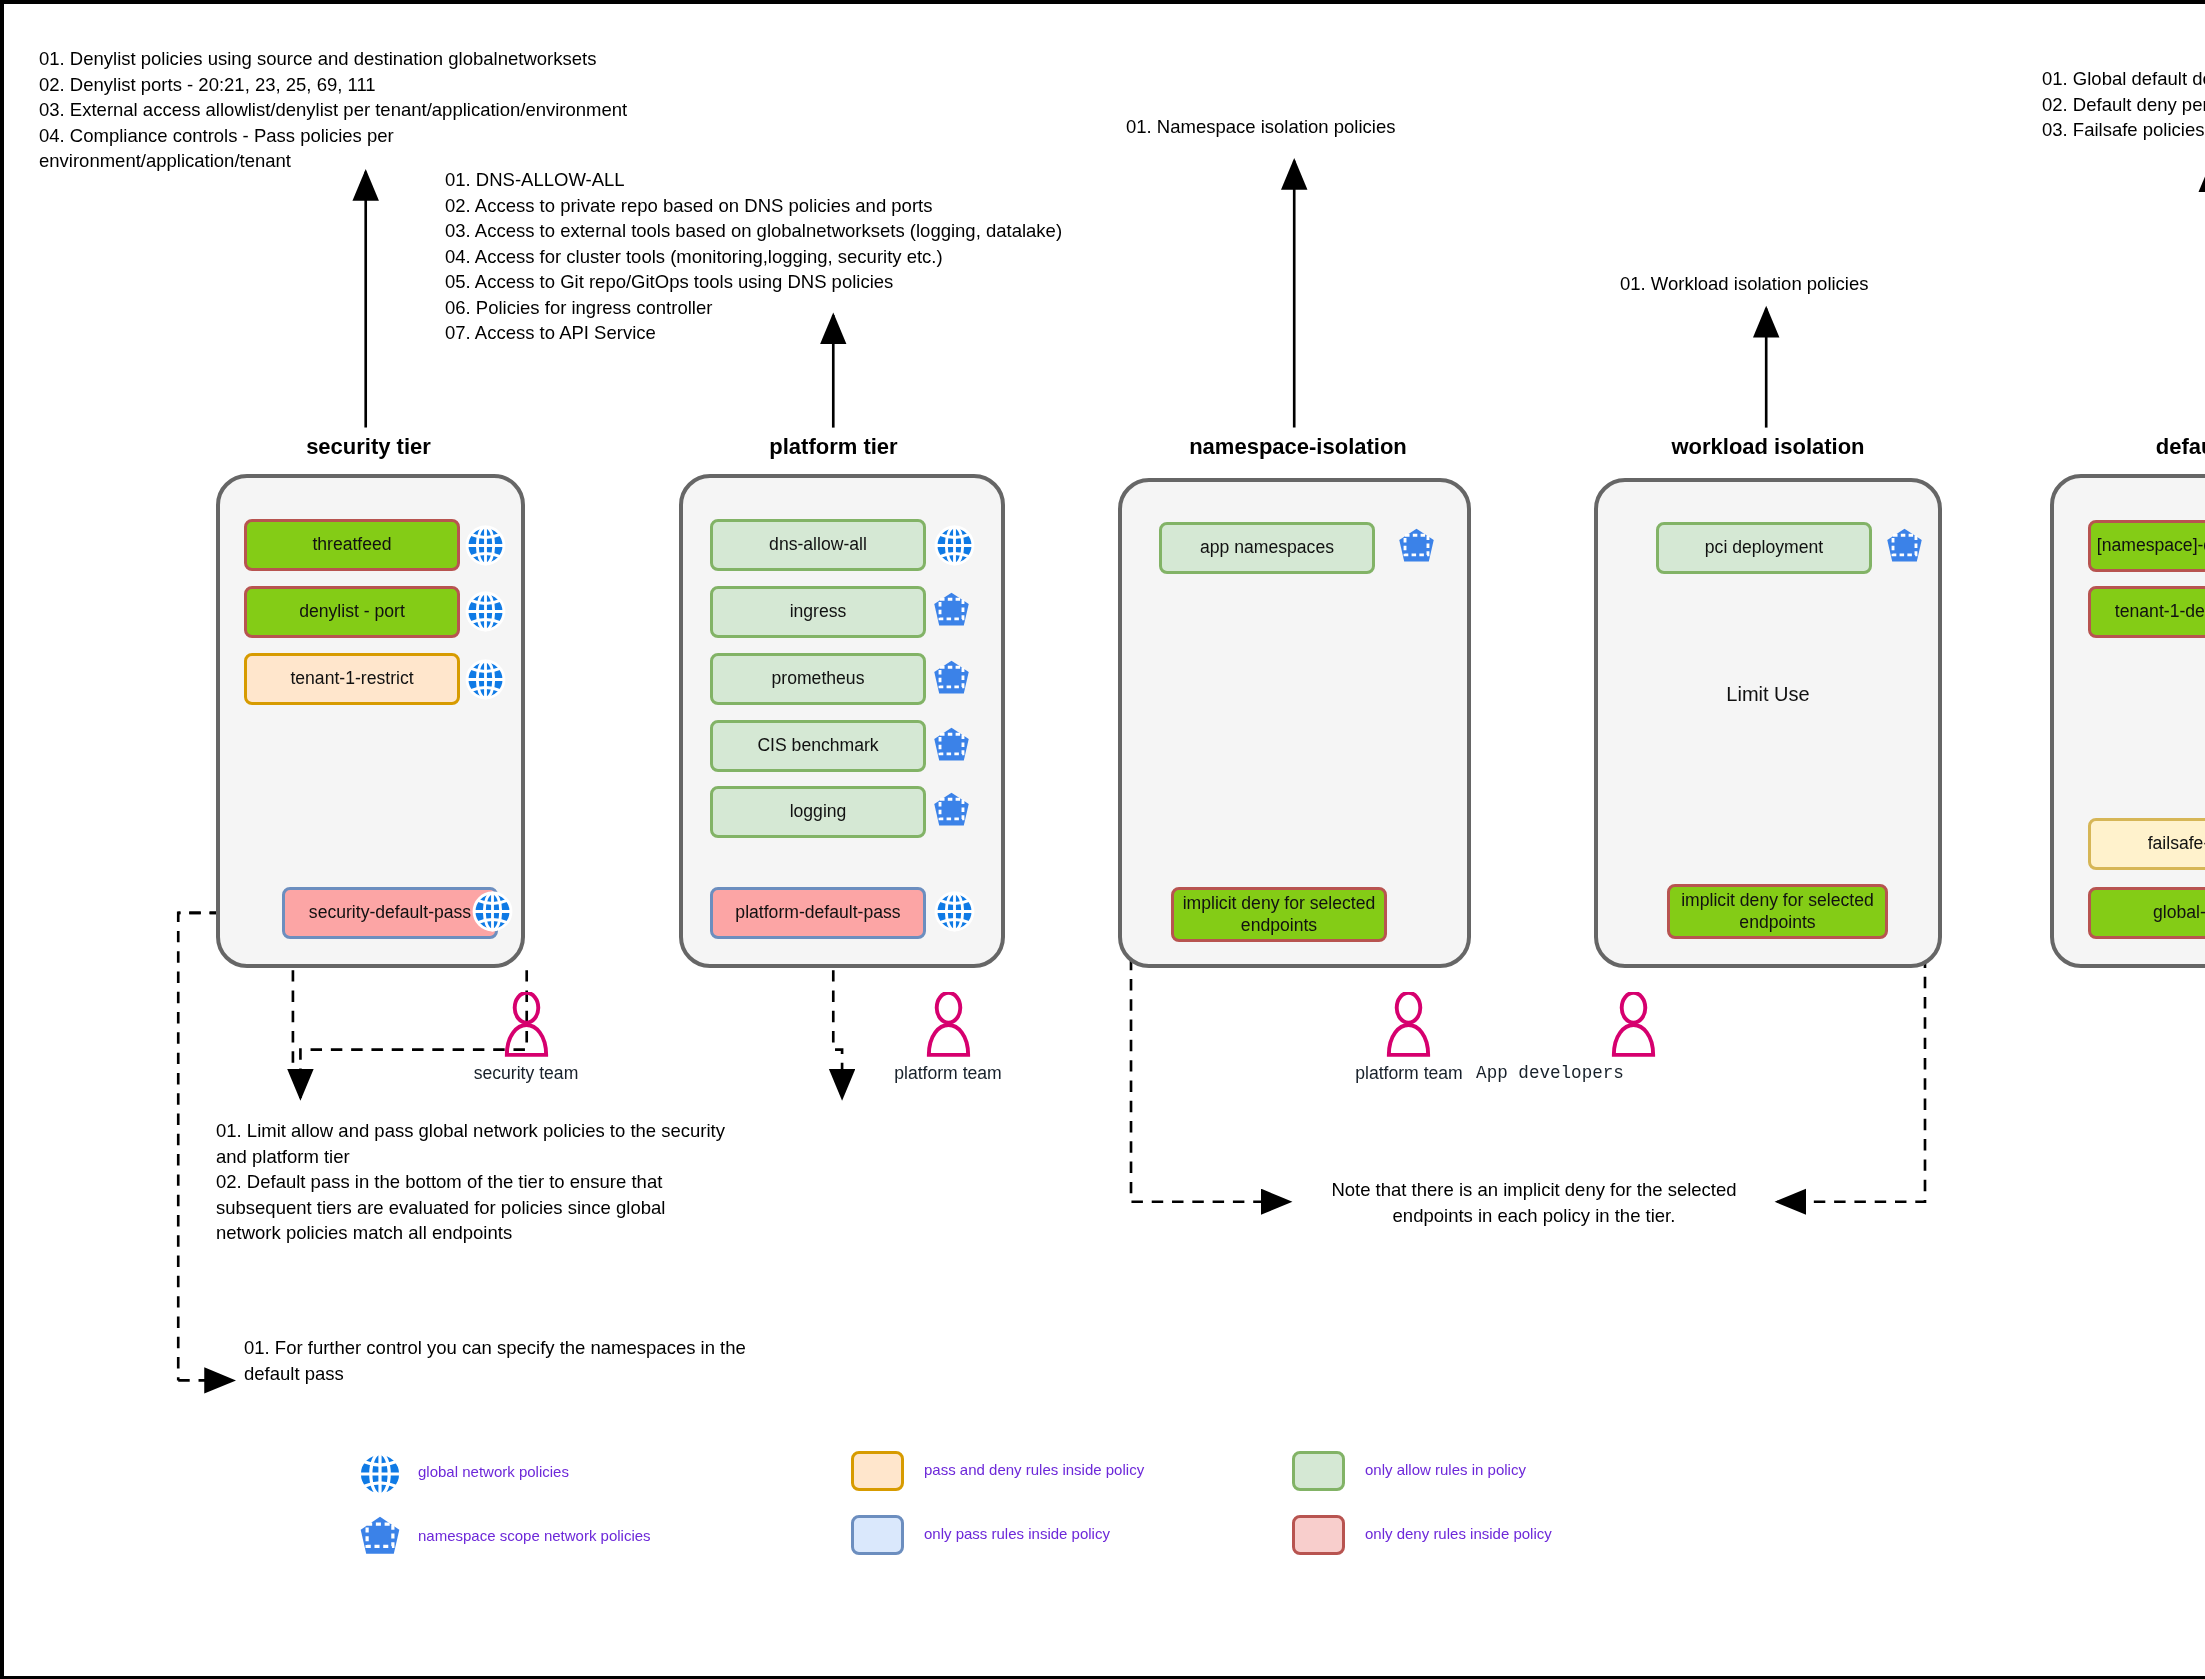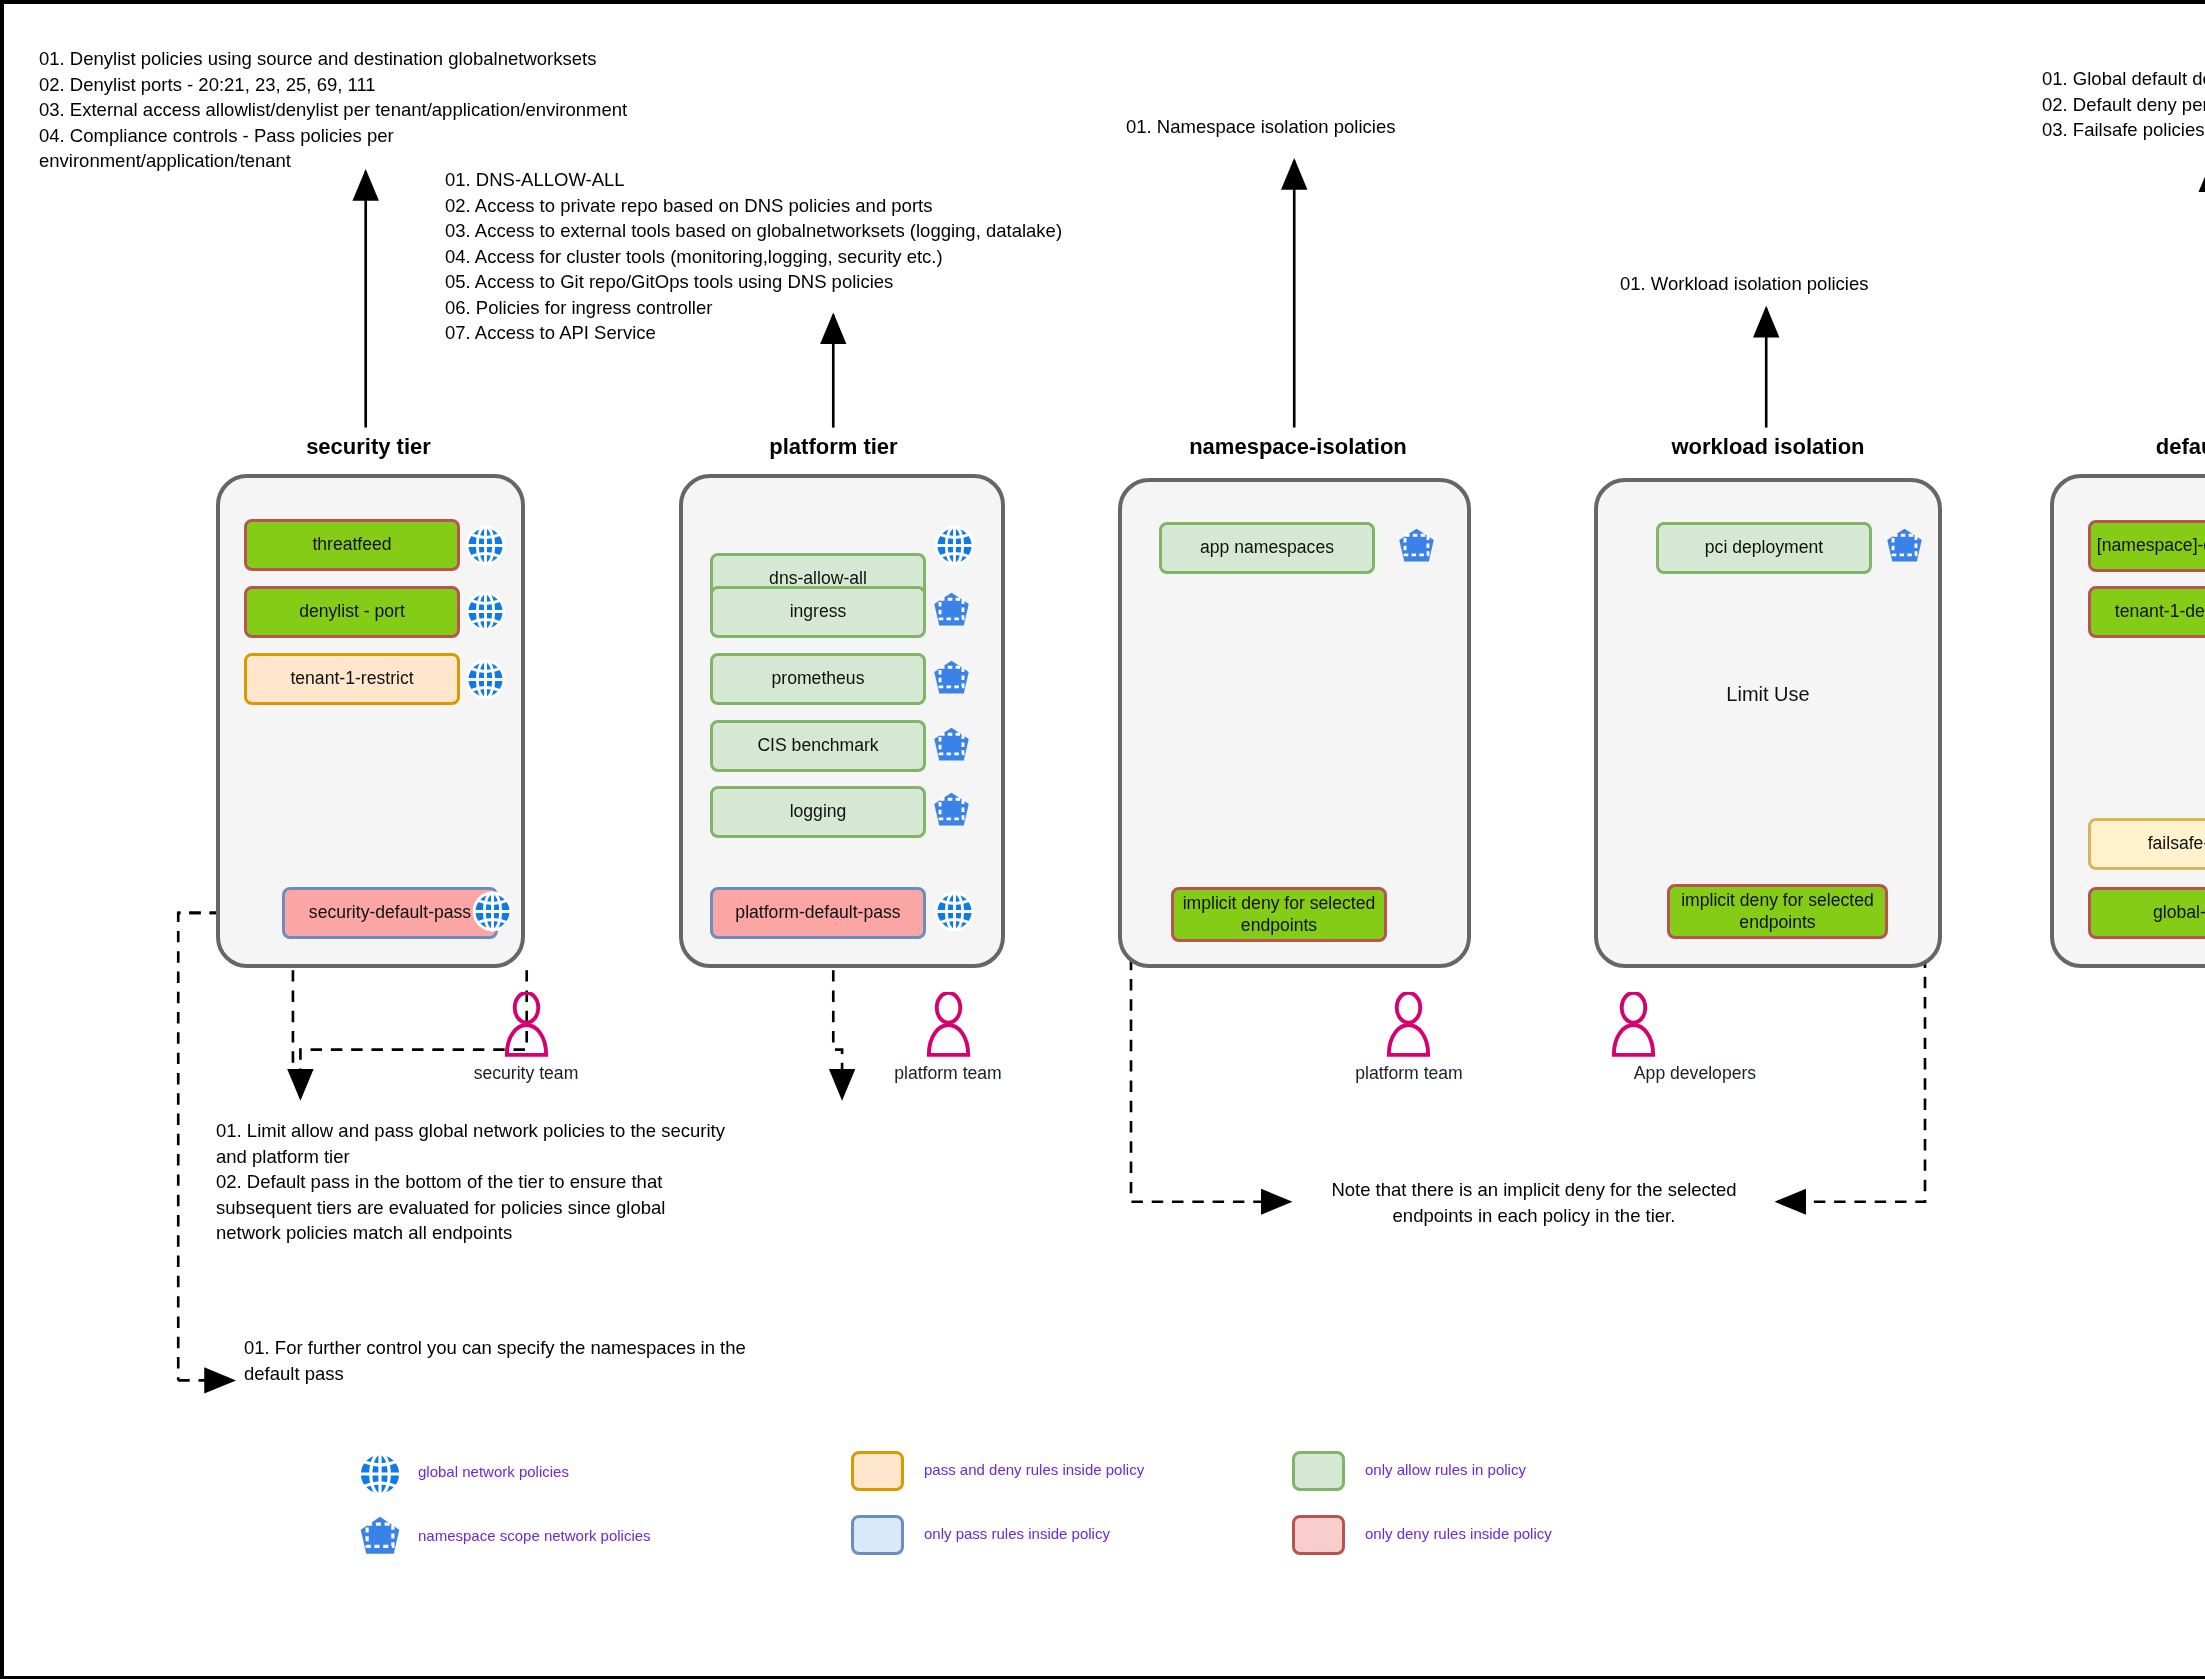--- a/index.html
+++ b/index.html
@@ -213,21 +213,21 @@
       <path d="M5,80 C5,55 18,42 30,42 C42,42 55,55 55,80 Z" fill="none" stroke="#d6006e" stroke-width="5"></path>
     </svg>
   </div>
   <div class="abs person-label" style="left:434px;top:1059px;width:176px;">security team</div>
 
   <div class="abs" style="left:675px;top:430px;width:309px;">
     <div class="tier-title">platform tier</div>
   </div>
   <div class="abs tier-box" style="left:675px;top:470px;width:326px;height:494px;"></div>
 
-  <div class="abs pill allow" style="left:706px;top:515px;width:216px;height:52px;margin-top:34px;">dns-allow-all</div>
+  <div class="abs pill allow" style="left:706px;top:515px;width:216px;height:52px;">dns-allow-all</div>
   <div class="abs" style="left:930px;top:521px;width:41px;height:41px;">
     <svg class="icn" viewBox="0 0 100 100" width="41" height="41">
       <circle cx="50" cy="50" r="45" fill="#0f7ae5"></circle>
       <g stroke="#fff" stroke-width="7" fill="none">
         <ellipse cx="50" cy="50" rx="45" ry="45"></ellipse>
           <ellipse cx="50" cy="50" rx="20" ry="45"></ellipse>
         <line x1="5" y1="50" x2="95" y2="50"></line>
         <path d="M14,23 Q50,38 86,23"></path>
           <path d="M14,77 Q50,62 86,77"></path>
         <line x1="50" y1="5" x2="50" y2="95"></line>
@@ -329,21 +329,21 @@
   <div class="abs future-use" style="left:1590px;top:679px;width:348px;">Limit Use</div>
 
   <div class="abs pill deny" style="left:1663px;top:880px;width:221px;height:55px;">implicit deny for selected endpoints</div>
 
   <div class="abs" style="left:1605px;top:988px;width:49px;height:66px;">
     <svg class="icn" viewBox="0 0 60 84" width="49" height="66">
       <ellipse cx="30" cy="20" rx="15" ry="19" fill="none" stroke="#d6006e" stroke-width="5"></ellipse>
       <path d="M5,80 C5,55 18,42 30,42 C42,42 55,55 55,80 Z" fill="none" stroke="#d6006e" stroke-width="5"></path>
     </svg>
   </div>
-  <div class="abs person-label" style="left:1603px;top:1059px;width:176px;">App developers</div>
+  <div class="abs person-label" style="left:1458px;top:1059px;width:176px;font-family:Liberation Mono, monospace;">App developers</div>
 
   <div class="abs" style="left:2049px;top:430px;width:318px;">
     <div class="tier-title">default tier</div>
   </div>
   <div class="abs tier-box" style="left:2046px;top:470px;width:322px;height:494px;"></div>
 
   <div class="abs pill deny" style="left:2084px;top:516px;width:221px;height:52px;">[namespace]-default-deny</div>
 
   <div class="abs pill deny" style="left:2084px;top:582px;width:221px;height:52px;">tenant-1-default-deny</div>
 

